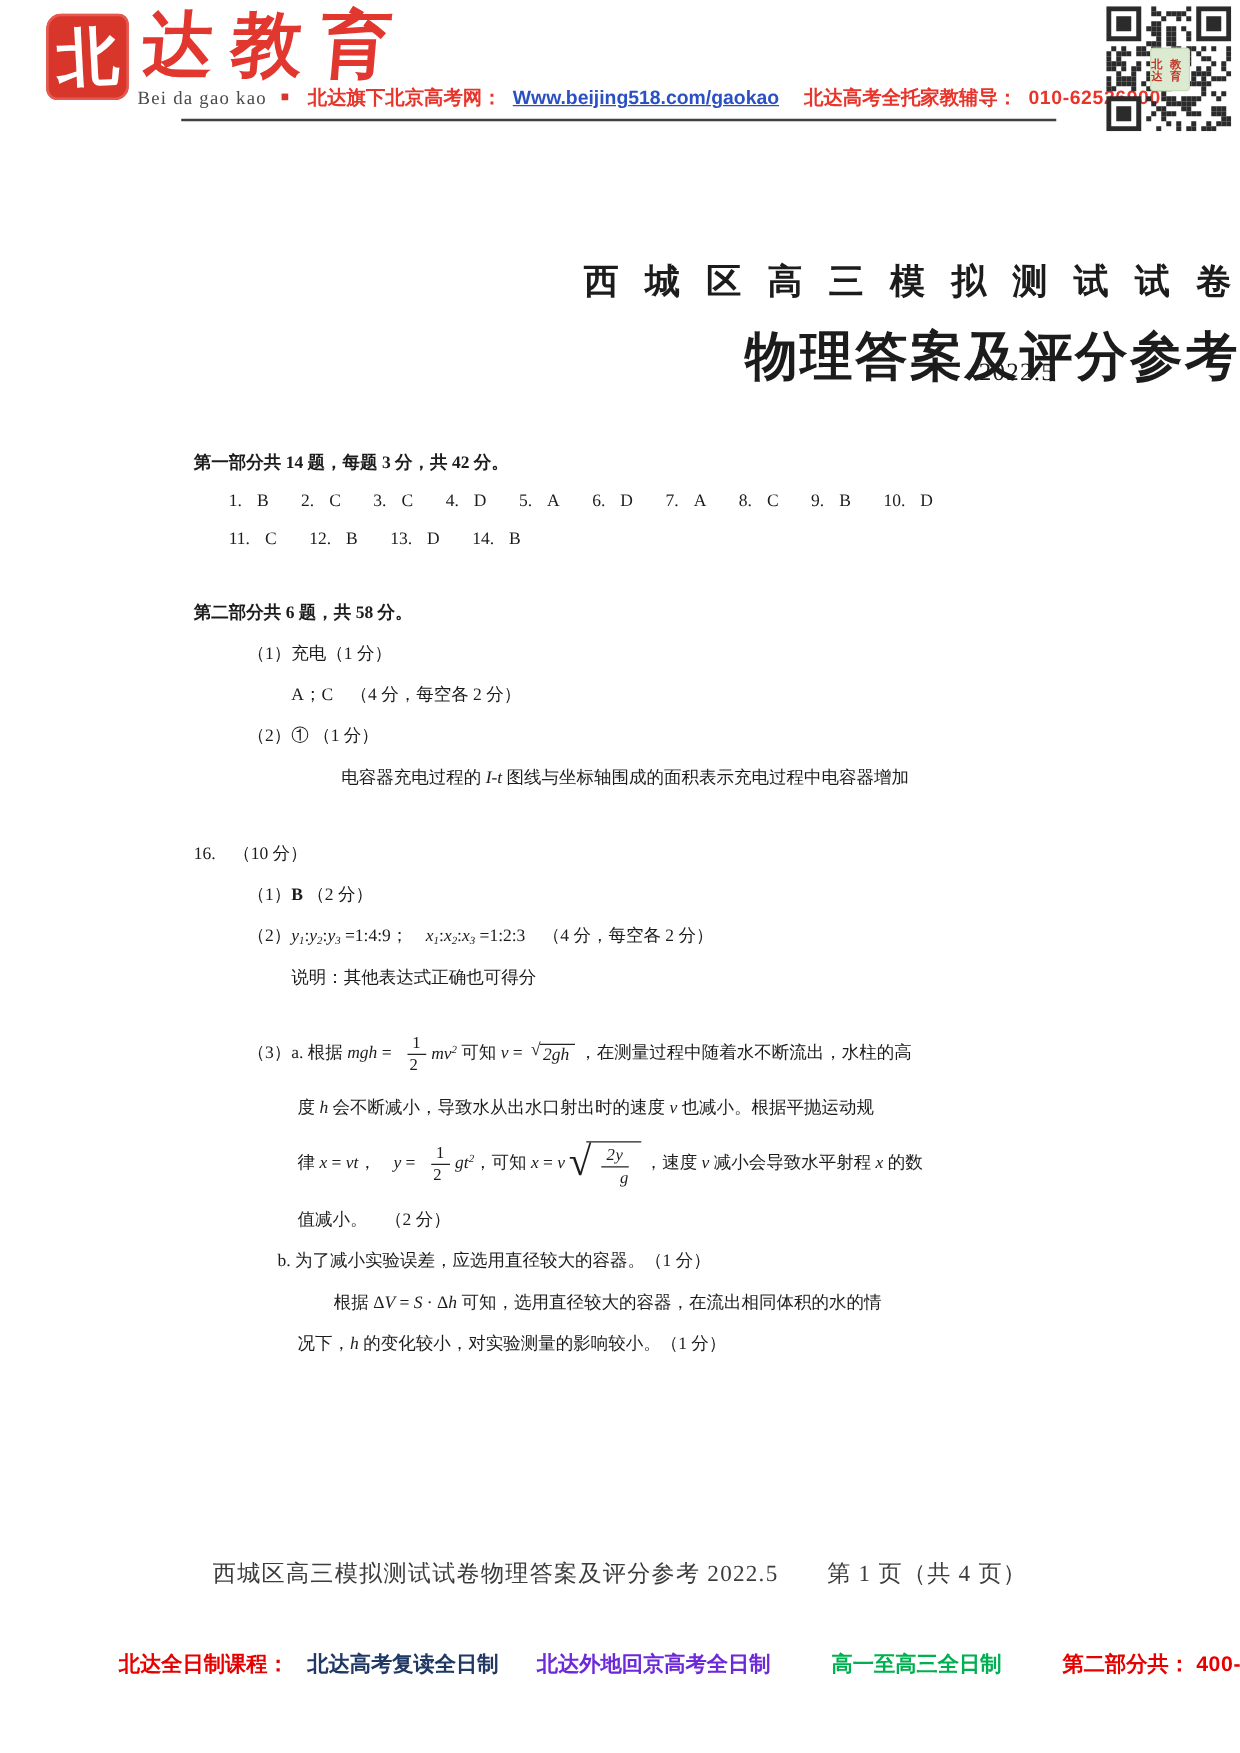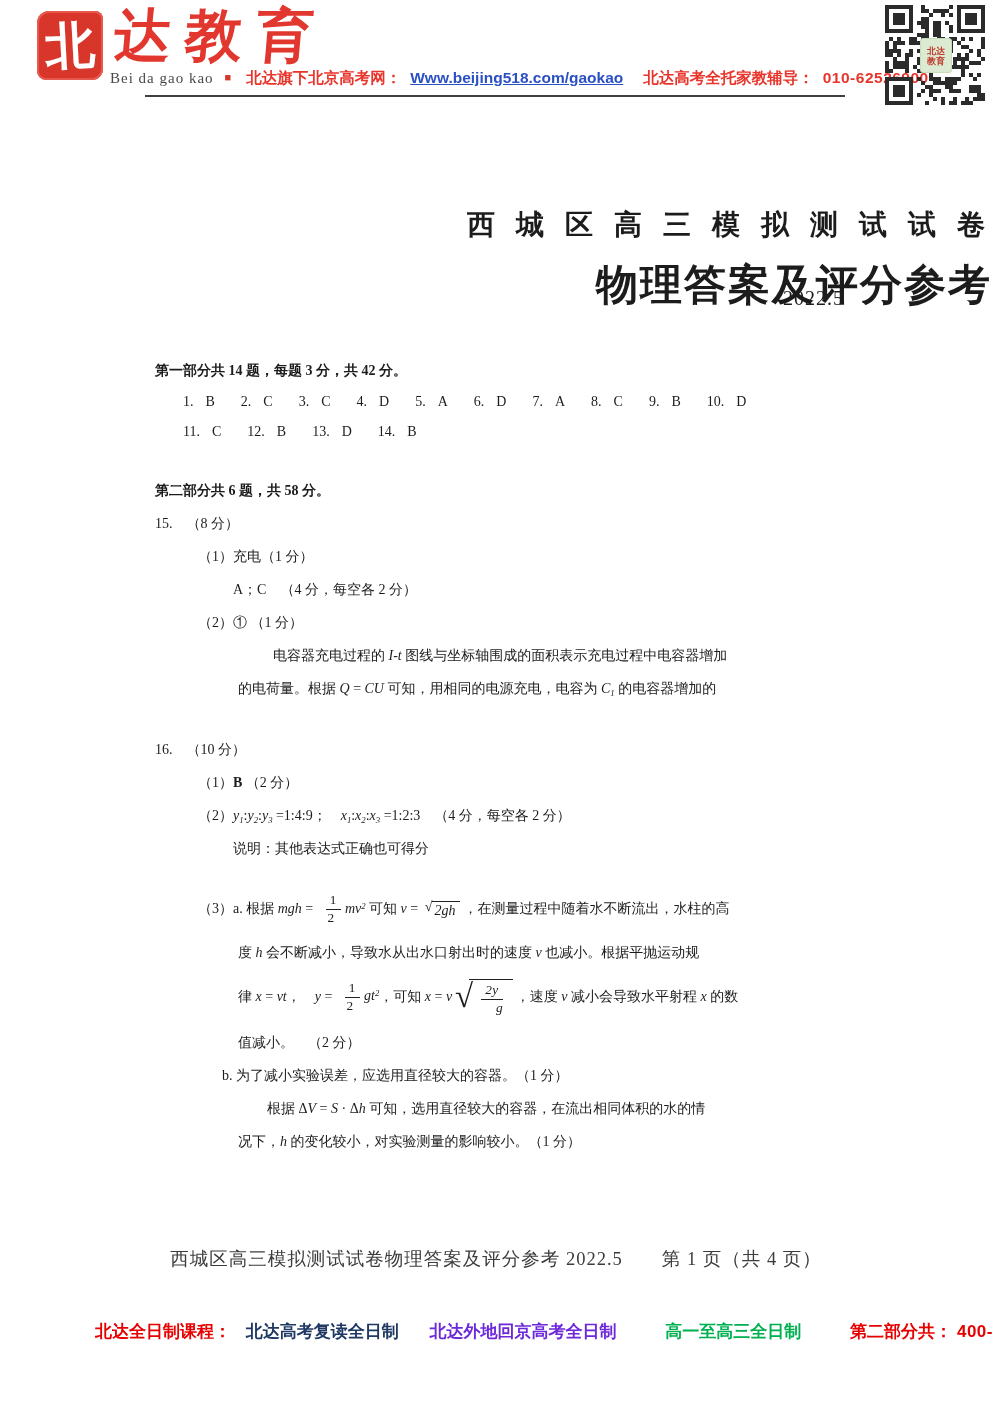--- a/index.html
+++ b/index.html
@@ -17,21 +17,21 @@
   .tagline-row{position:absolute;left:110px;top:68px;white-space:nowrap;}
   .tagline{font-size:15px;color:#4a4a4a;letter-spacing:1px;margin-right:7px;}
   .bullet{color:#d8362b;font-size:11px;margin-right:11px;vertical-align:2px;}
   .hred{color:#e8342a;font-weight:bold;font-family:"Liberation Sans",sans-serif;font-size:15.5px;}
   .hurl{color:#2b50c4;font-weight:bold;font-family:"Liberation Sans",sans-serif;font-size:15.5px;
         text-decoration:underline;margin:0 16px 0 5px;cursor:pointer;}
   .hphone{margin-left:5px;letter-spacing:0.5px;}
   .hrule{position:absolute;left:145px;top:95px;width:700px;height:2px;background:#3f3f3f;}
   .qr{position:absolute;right:7px;top:5px;width:100px;height:100px;}
   .qr-logo{position:absolute;left:35px;top:33px;width:30px;height:33px;background:#ddead2;
-           border:1px solid #c9dcba;border-radius:3px;display:flex;flex-direction:column;
+           border:1px solid #c9dcba;border-radius:3px;display:flex;flex-direction:row;
            align-items:center;justify-content:center;color:#c0392b;font-size:9px;
            font-weight:bold;line-height:10px;}
 
   
   .title{margin-top:86px;text-align:right;}
   .t1{font-size:28px;font-weight:bold;letter-spacing:7px;}
   .t2row{position:relative;margin-top:13px;}
   .t2{font-size:42px;font-weight:bold;letter-spacing:2px;}
   .tdate{position:absolute;right:148px;bottom:3px;font-size:20px;letter-spacing:1px;}
 
@@ -303,26 +303,24 @@
       <div class="tdate">2022.5</div>
     </div>
   </section>
 
   <section class="content">
     <div class="sec-h">第一部分共 14 题，每题 3 分，共 42 分。</div>
     <div class="ans-row" id="ans-row-1"><span class="ans"><span class="ans-n">1.</span><span class="ans-a">B</span></span><span class="ans"><span class="ans-n">2.</span><span class="ans-a">C</span></span><span class="ans"><span class="ans-n">3.</span><span class="ans-a">C</span></span><span class="ans"><span class="ans-n">4.</span><span class="ans-a">D</span></span><span class="ans"><span class="ans-n">5.</span><span class="ans-a">A</span></span><span class="ans"><span class="ans-n">6.</span><span class="ans-a">D</span></span><span class="ans"><span class="ans-n">7.</span><span class="ans-a">A</span></span><span class="ans"><span class="ans-n">8.</span><span class="ans-a">C</span></span><span class="ans"><span class="ans-n">9.</span><span class="ans-a">B</span></span><span class="ans"><span class="ans-n">10.</span><span class="ans-a">D</span></span></div>
     <div class="ans-row" id="ans-row-2"><span class="ans"><span class="ans-n">11.</span><span class="ans-a">C</span></span><span class="ans"><span class="ans-n">12.</span><span class="ans-a">B</span></span><span class="ans"><span class="ans-n">13.</span><span class="ans-a">D</span></span><span class="ans"><span class="ans-n">14.</span><span class="ans-a">B</span></span></div>
     <div class="sec-h sp2">第二部分共 6 题，共 58 分。</div>
     <div id="lines">
-        <div class="line lv-q"><span>15.　（8 分）</span></div>
         <div class="line lv-s1"><span>（1）充电（1 分）</span></div>
         <div class="line lv-s2"><span>A；C　（4 分，每空各 2 分）</span></div>
         <div class="line lv-s1"><span>（2）① （1 分）</span></div>
         <div class="line lv-pf"><span>电容器充电过程的 </span><span class="it">I-t</span><span> 图线与坐标轴围成的面积表示充电过程中电容器增加</span></div>
-        <div class="line lv-pc"><span>的电荷量。根据 </span><span class="it">Q</span><span> = </span><span class="it">CU</span><span> 可知，用相同的电源充电，电容为 </span><span class="it">C<sub>1</sub></span><span> 的电容器增加的</span></div>
         <div class="line lv-q sp2"><span>16.　（10 分）</span></div>
         <div class="line lv-s1"><span>（1）</span><span class="bd">B</span><span> （2 分）</span></div>
         <div class="line lv-s1"><span>（2）</span><span class="it">y<sub>1</sub></span><span>:</span><span class="it">y<sub>2</sub></span><span>:</span><span class="it">y<sub>3</sub></span><span> =1:4:9；　</span><span class="it">x<sub>1</sub></span><span>:</span><span class="it">x<sub>2</sub></span><span>:</span><span class="it">x<sub>3</sub></span><span> =1:2:3　（4 分，每空各 2 分）</span></div>
         <div class="line lv-s2"><span>说明：其他表达式正确也可得分</span></div>
         <div class="line lv-s1 sp1 tall"><span>（3）a. 根据 </span><span class="it">mgh</span><span> = </span><span class="frac"><span class="num">1</span><span class="den">2</span></span><span class="it">mv<sup>2</sup></span><span> 可知 </span><span class="it">v</span><span> = </span><span class="sqrt">
             <span class="rad">√</span>
             <span class="vinc"><span class="it">2gh</span></span>
           </span><span>，在测量过程中随着水不断流出，水柱的高</span></div>
         <div class="line lv-pc"><span>度 </span><span class="it">h</span><span> 会不断减小，导致水从出水口射出时的速度 </span><span class="it">v</span><span> 也减小。根据平抛运动规</span></div>
         <div class="line lv-pc tall"><span>律 </span><span class="it">x</span><span> = </span><span class="it">vt</span><span>，　</span><span class="it">y</span><span> = </span><span class="frac"><span class="num">1</span><span class="den">2</span></span><span class="it">gt<sup>2</sup></span><span>，可知 </span><span class="it">x</span><span> = </span><span class="it">v</span><span class="sqrt tall">

